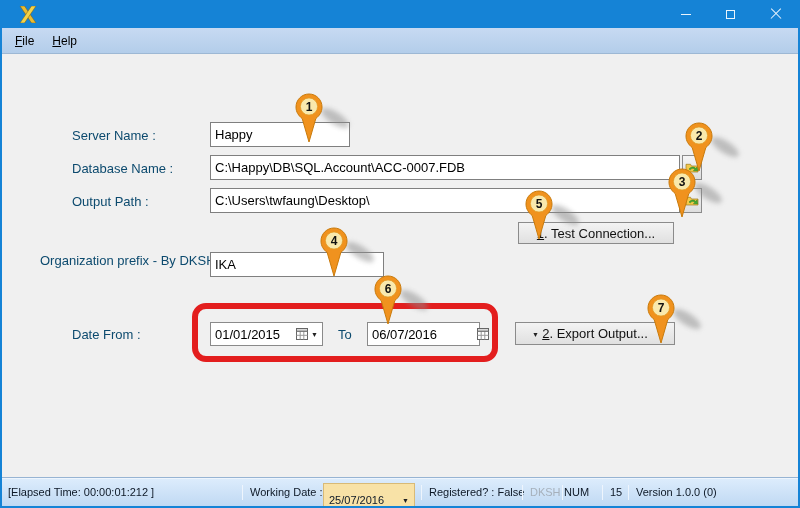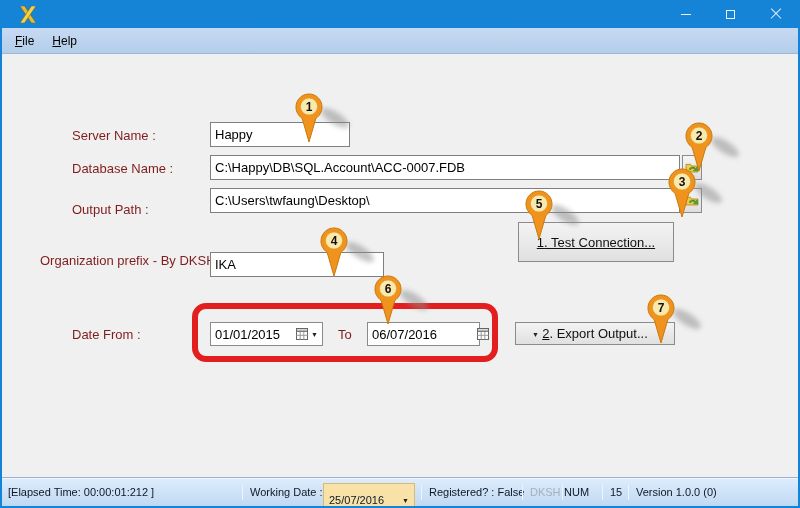--- a/index.html
+++ b/index.html
@@ -26,21 +26,21 @@
   .glyph-close i{position:absolute;left:-1px;top:5px;width:14px;height:1.4px;background:#eaf4fc;}
   .glyph-close i:first-child{transform:rotate(45deg);}
   .glyph-close i:last-child{transform:rotate(-45deg);}
 
   
   .menubar{position:absolute;left:0;top:28px;width:800px;height:26px;background:linear-gradient(#c7daf2,#b3cdea);border-bottom:1px solid #9db8d4;z-index:9;display:flex;align-items:center;padding-left:6px;}
   .menu-item{font-size:12px;color:#000;padding:3px 9px;cursor:default;}
   .menu-item u{text-decoration:underline;}
 
   
-  .lbl{position:absolute;font-size:13px;color:#7f1d1d;z-index:10;line-height:16px;}
+  .lbl{position:absolute;font-size:13px;color:#0c4a6e;z-index:10;line-height:16px;}
   .textfield{position:absolute;height:25px;border:1px solid #7f7f7f;background:#fff;font-family:"Liberation Sans",sans-serif;font-size:13px;color:#000;padding:0 4px;z-index:10;outline:none;}
   .mini-btn{position:absolute;width:20px;height:25px;background:linear-gradient(#f5f5f5,#dedede);border:1px solid #8b8b8b;z-index:10;display:flex;align-items:center;justify-content:center;padding:0;}
   .push-btn{position:absolute;background:linear-gradient(#f3f3f3,#e0e0e0);border:1px solid #8b8b8b;font-family:"Liberation Sans",sans-serif;font-size:13px;color:#111;z-index:10;display:flex;align-items:center;justify-content:center;white-space:pre;}
   .datefield{position:absolute;height:24px;border:1px solid #8a8a8a;background:#fff;z-index:10;display:flex;align-items:center;padding:0 4px;}
   .dateval{font-size:13px;color:#000;flex:1 1 auto;white-space:nowrap;}
   .cal-icon{flex:0 0 auto;width:12px;height:12px;margin-right:3px;}
   .dd-arrow{flex:0 0 auto;font-size:7px;color:#222;line-height:1;}
   .red-box{position:absolute;left:192px;top:303px;width:306px;height:59px;border:6px solid var(--red);border-radius:14px;z-index:5;}
   .marker{position:absolute;z-index:40;pointer-events:none;}
 
@@ -78,21 +78,21 @@
     </div>
   </div>
 
   <div class="menubar">
     <span class="menu-item"><u>F</u><span>ile</span></span>
     <span class="menu-item"><u>H</u><span>elp</span></span>
   </div>
 
   <span class="lbl" style="left:72px;top:128px;">Server Name :</span>
   <span class="lbl" style="left:72px;top:161px;">Database Name :</span>
-  <span class="lbl" style="left:72px;top:194px;margin-top:8px;">Output Path :</span>
+  <span class="lbl" style="left:72px;top:194px;">Output Path :</span>
   <span class="lbl" style="left:40px;top:253px;width:176px;">Organization prefix - By DKSH</span>
   <span class="lbl" style="left:72px;top:327px;">Date From :</span>
   <span class="lbl" style="left:338px;top:327px;">To</span>
 
   <input class="textfield" style="left: 210px; top: 122px; width: 140px;" value="Happy">
   <input class="textfield" style="left: 210px; top: 155px; width: 470px;" value="C:\Happy\DB\SQL.Account\ACC-0007.FDB">
   <input class="textfield" style="left: 210px; top: 252px; width: 174px;" value="IKA">
   <input class="textfield" style="left: 210px; top: 188px; width: 470px;" value="C:\Users\twfaung\Desktop\">
 
   <button class="mini-btn" style="left:682px;top:155px;">
@@ -101,21 +101,21 @@
       <path d="M4 7 C6 4.5 9.5 4.6 10.6 6.3 L12.3 4.8 L12.6 9 L8.3 8.8 L9.7 7.4 C8.8 6.2 6.5 6.3 5.2 8 Z" fill="#44a832" stroke="#2a7a1e" stroke-width="0.4"></path>
     </svg>
   </button>
   <button class="mini-btn" style="left:682px;top:188px;">
     <svg width="14" height="12" viewBox="0 0 14 12">
       <path d="M1 3 L1 10 L13 10 L13 4 L6.5 4 L5.5 2.3 L1 2.3 Z" fill="#f3c94a" stroke="#a07a1a" stroke-width="0.7"></path>
       <path d="M4 7 C6 4.5 9.5 4.6 10.6 6.3 L12.3 4.8 L12.6 9 L8.3 8.8 L9.7 7.4 C8.8 6.2 6.5 6.3 5.2 8 Z" fill="#44a832" stroke="#2a7a1e" stroke-width="0.4"></path>
     </svg>
   </button>
 
-  <button class="push-btn" style="left:518px;top:222px;width:156px;height:40px;text-decoration:underline;"><u>1</u><span>. Test Connection...</span></button>
+  <button class="push-btn" style="left:518px;top:222px;width:156px;height:22px;"><u>1</u><span>. Test Connection...</span></button>
   <button class="push-btn" style="left:515px;top:322px;width:160px;height:23px;"><u>2</u><span>. Export Output...</span></button>
 
   <div class="red-box"></div>
 
   <div class="datefield" style="left:210px;top:322px;width:113px;">
     <span class="dateval">01/01/2015</span>
     <svg class="cal-icon" viewBox="0 0 12 12">
       <rect x="0.5" y="0.5" width="11" height="11" fill="#fff" stroke="#666"></rect>
       <path d="M0.5 3.2 H11.5 M4.2 3.2 V11.5 M7.8 3.2 V11.5 M0.5 7.3 H11.5" stroke="#999" fill="none"></path>
       <rect x="0.5" y="0.5" width="11" height="2.7" fill="#d9d9d9" stroke="#666"></rect>

